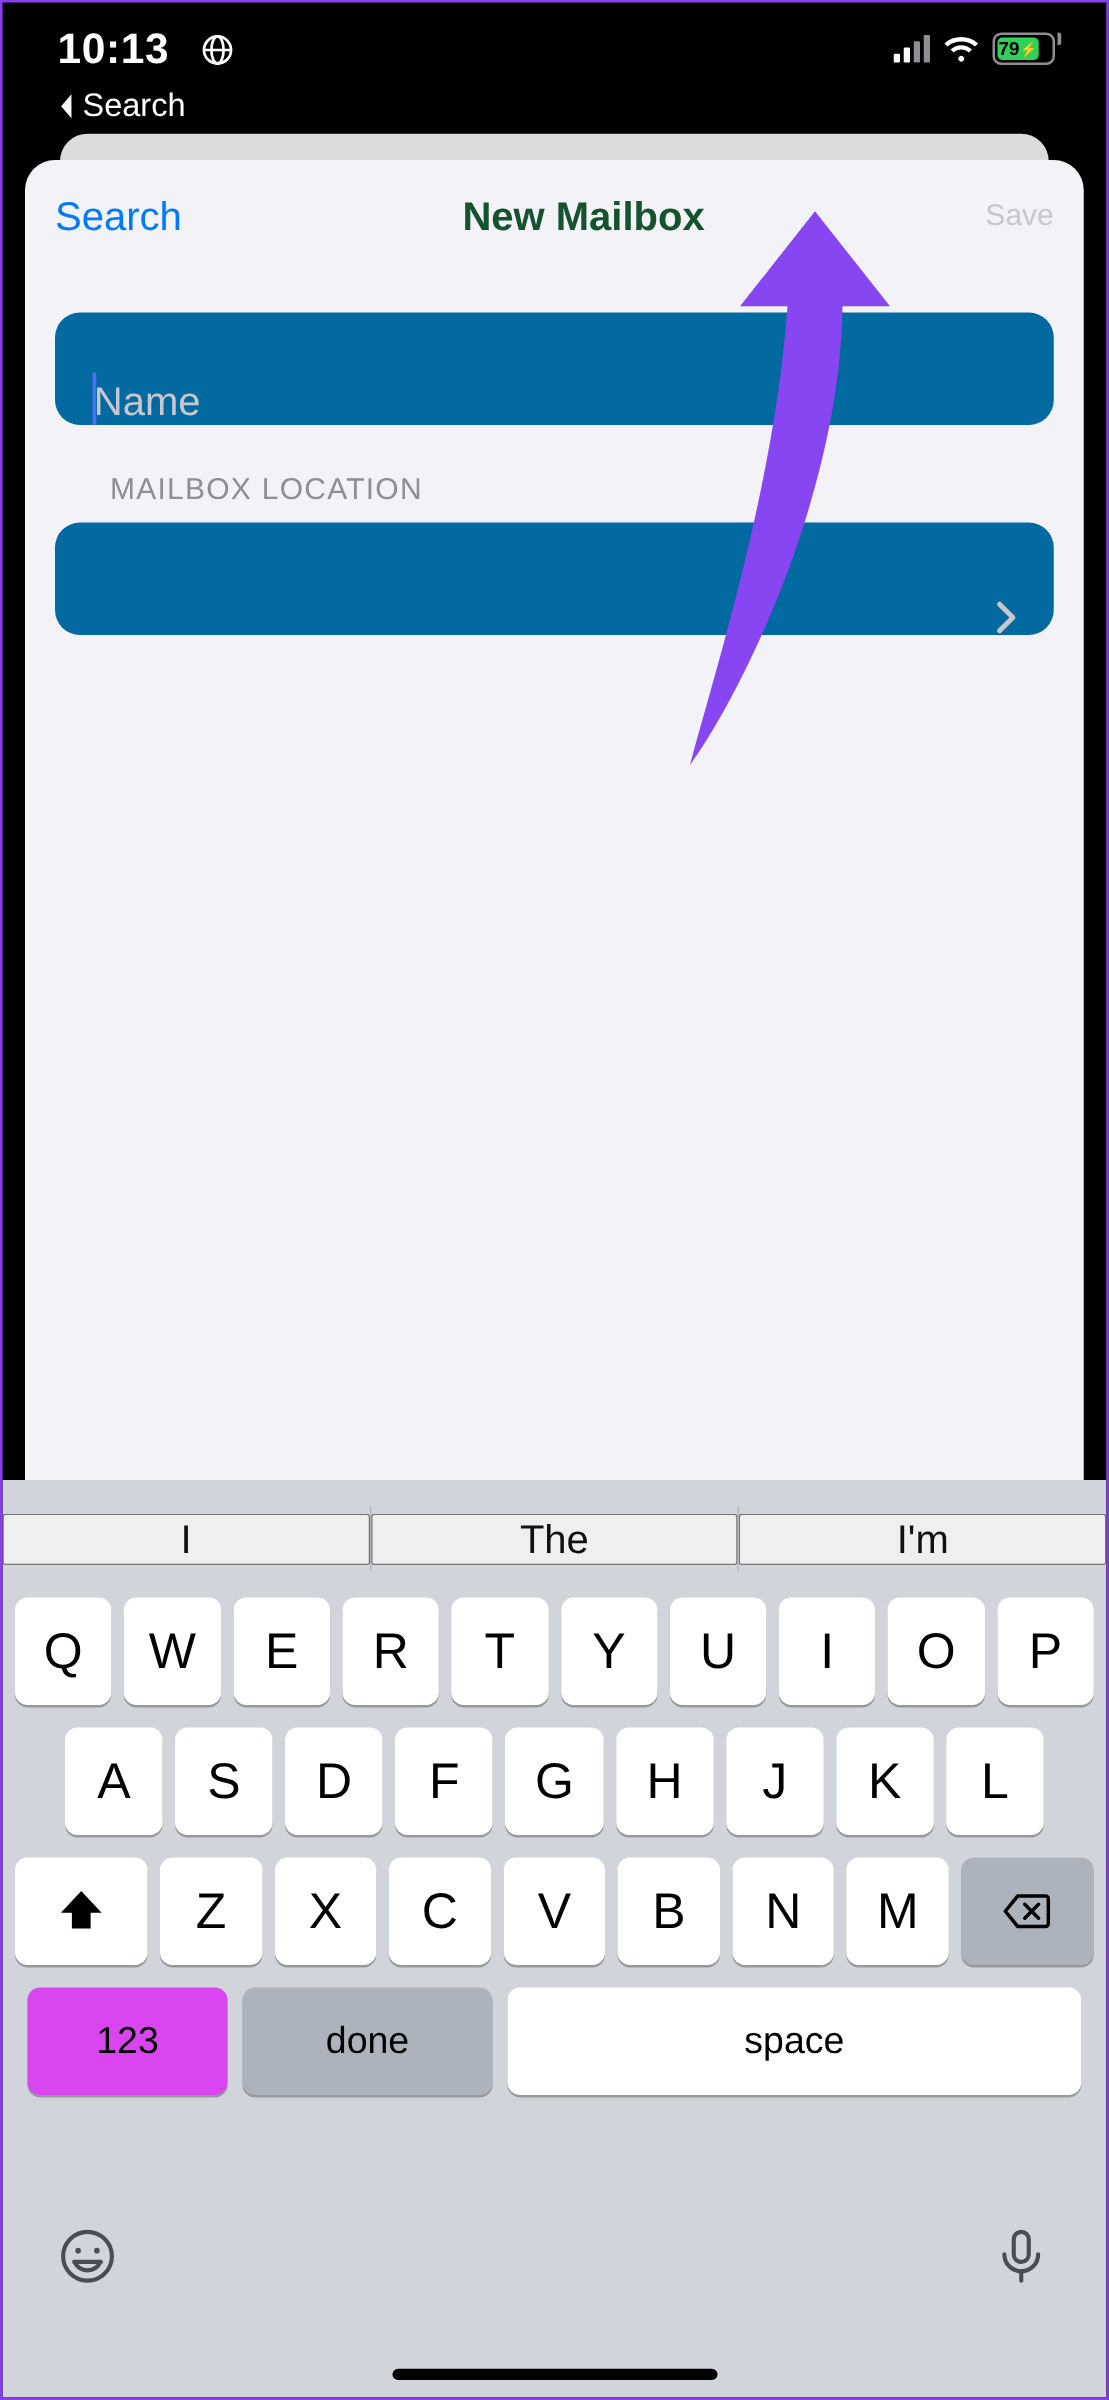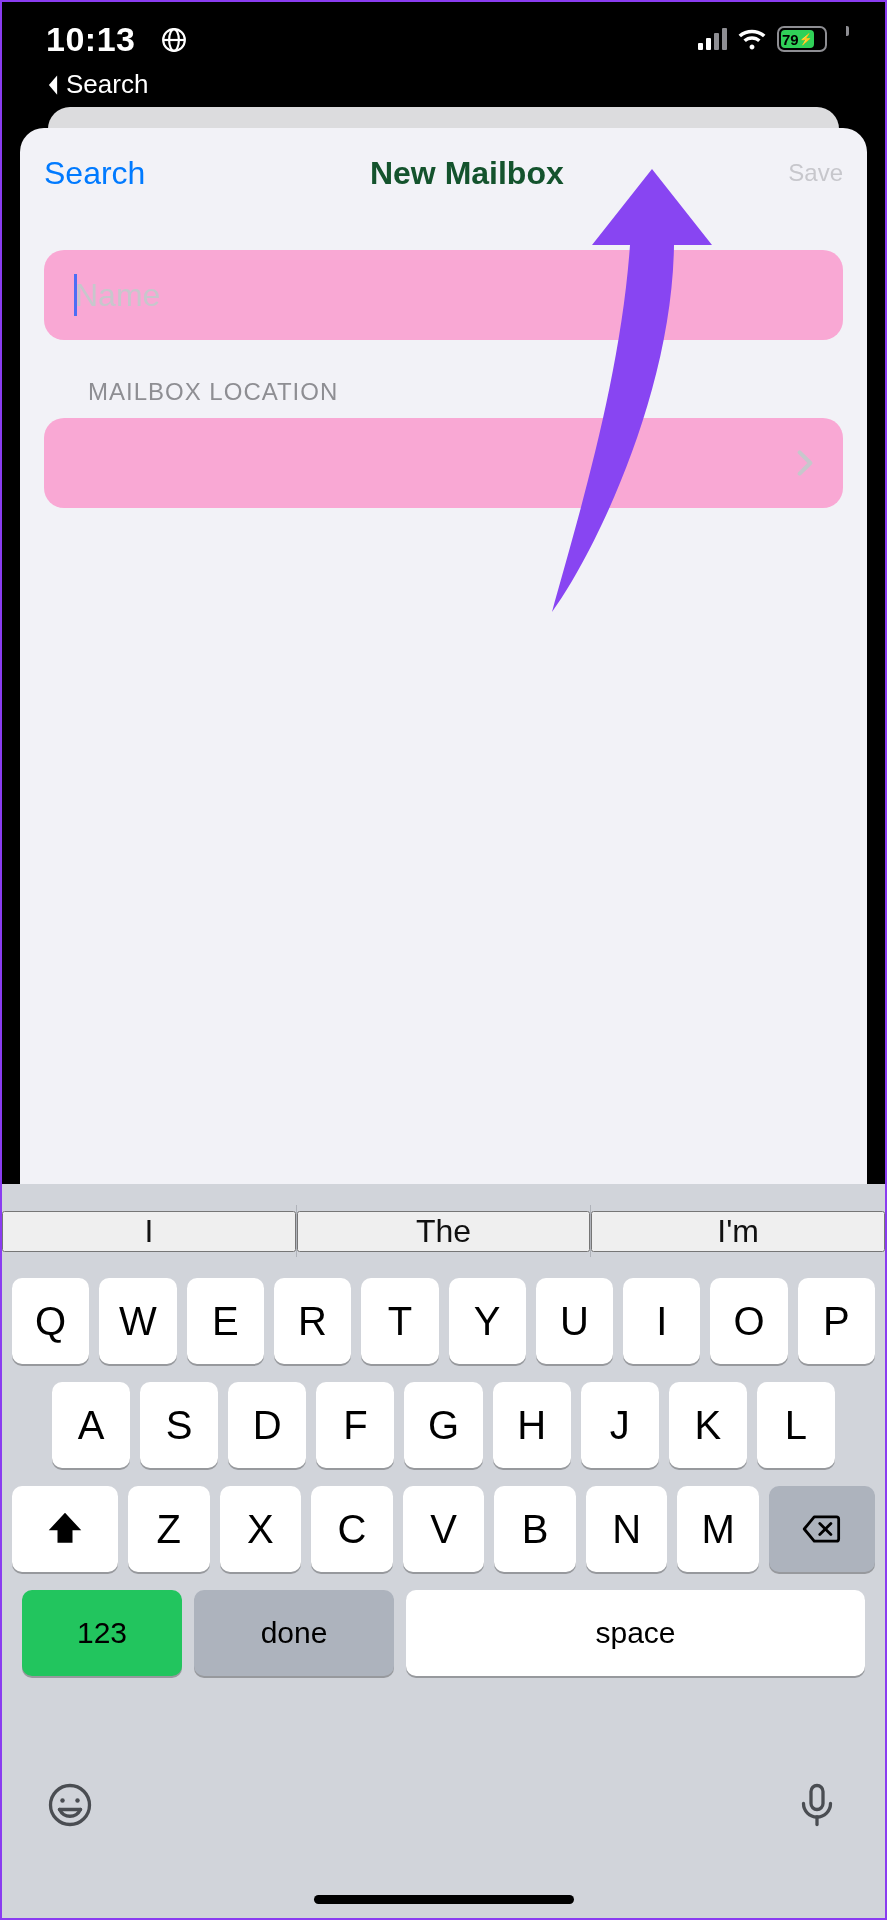--- a/index.html
+++ b/index.html
@@ -39,21 +39,21 @@
   .status-globe svg { width: 26px; height: 26px; display: block; }
   .status-back-row { display: flex; align-items: center; gap: 6px; margin-top: 6px; font-size: 26px; font-weight: 400; }
   .status-back-row svg { width: 14px; height: 22px; }
   .status-right { display: flex; align-items: center; gap: 10px; padding-top: 6px; }
   .sig-bars { display: flex; align-items: flex-end; gap: 3px; height: 22px; }
   .sig-bars span { width: 5px; background: #8e8e93; border-radius: 1px; }
   .sig-bars span.on { background: #fff; }
   .b1{height:7px}.b2{height:12px}.b3{height:17px}.b4{height:22px}
   .wifi svg { width: 30px; height: 22px; display: block; }
   .battery {
-    display: flex; gap: 19px;
+    display: flex; gap: 2px;
   }
   .battery-body {
     width: 50px; height: 26px;
     border: 2px solid #8e8e93;
     border-radius: 7px;
     padding: 2px;
     position: relative;
   }
   .battery-fill {
     height: 100%; width: 79%;
@@ -101,25 +101,25 @@
     color: #14532d;
   }
   .nav-save {
     color: #c7c7cc;
     font-size: 24px;
     font-weight: 400;
     background: none; border: none;
   }
   .form-area { padding: 32px 24px 0 24px; }
   .cell {
-    background: #f9a8d4;
+    background: #0369a1;
     border-radius: 20px;
     height: 90px;
     display: flex;
-    align-items: center;
+    align-items: flex-end;
     padding: 0 30px;
   }
   .name-input {
     border: none;
     outline: none;
     font-size: 32px;
     width: 100%;
     background: transparent;
     color: #000;
   }
@@ -203,21 +203,21 @@
     width: 106px; flex: none;
   }
   .key-shift svg, .key-del svg { width: 40px; height: 40px; display: block; }
   .bottom-row {
     display: flex;
     gap: 12px;
     padding: 0 10px;
     margin-bottom: 0;
   }
   .key-123 {
-    background: #22c55e;
+    background: #d946ef;
     width: 160px; flex: none;
     font-size: 30px;
   }
   .key-space {
     flex: 1;
     font-size: 30px;
   }
   .key-done {
     background: #adb3bd;
     width: 200px; flex: none;

